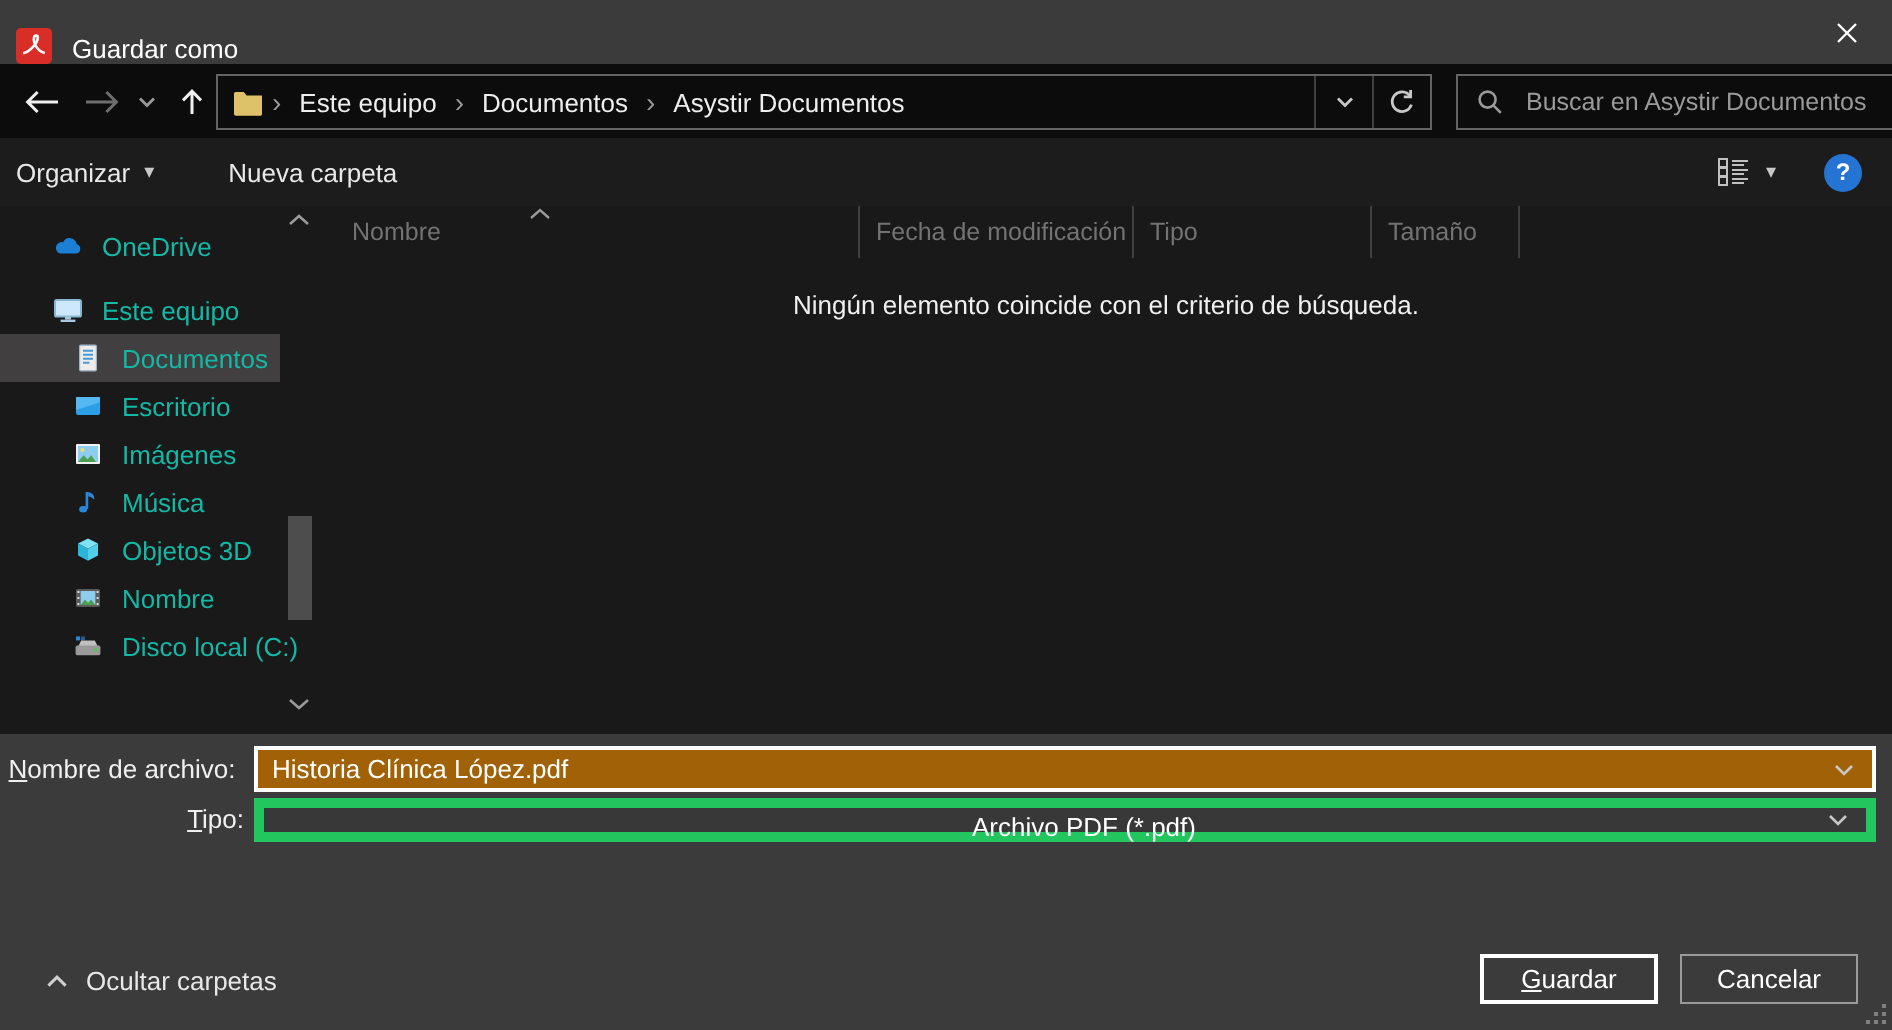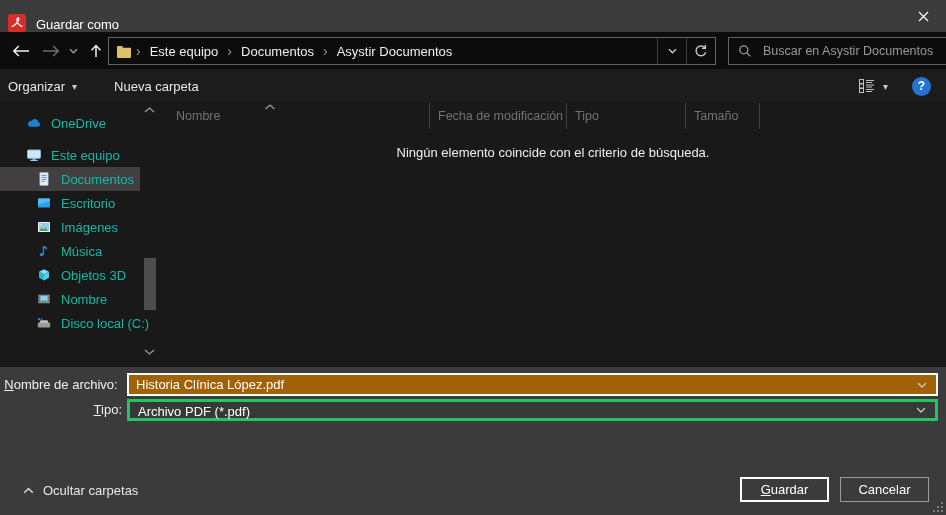--- a/index.html
+++ b/index.html
@@ -76,22 +76,22 @@
 
   
   .bottom{position:absolute;left:0;right:0;bottom:0;height:148px;background:#3b3b3b;}
   .fld-label{position:absolute;left:0;width:122px;text-align:right;color:#f0f0f0;}
   .lab-name{top:10px;text-align:center;}
   .lab-type{top:35px;}
   .field{position:absolute;left:127px;width:811px;box-sizing:border-box;}
   .fld-name{top:6px;height:23px;border:2px solid #ffffff;background:#a16207;}
   .fld-name input{width:100%;height:100%;border:none;outline:none;background:transparent;
     color:#fff;font-family:inherit;font-size:13px;padding:0 26px 0 7px;box-sizing:border-box;}
-  .fld-type{top:32px;height:22px;border:3px solid #22c55e;background:#383838;
-    line-height:20px;padding-left:8px;color:#fff;cursor:pointer;}
+  .fld-type{top:32px;height:22px;border:5px solid #22c55e;background:#383838;
+    line-height:20px;padding-left:19px;color:#fff;cursor:pointer;text-align:center;}
   .fld-chev{position:absolute;right:9px;top:50%;margin-top:-3px;cursor:pointer;}
   .hide-folders{position:absolute;left:14px;top:116px;display:flex;align-items:center;
     color:#e8e8e8;cursor:pointer;}
   .hide-folders span{margin-left:9px;}
   .dlg-btn{position:absolute;top:110px;width:89px;height:25px;box-sizing:border-box;
     background:#3b3b3b;color:#fff;text-align:center;line-height:21px;cursor:pointer;font-size:13px;}
   .btn-save{left:740px;border:2px solid #ffffff;}
   .btn-cancel{left:840px;border:1px solid #9a9a9a;line-height:23px;}
   .resize-grip{position:absolute;right:2px;bottom:2px;}
   u{text-decoration:underline;}

